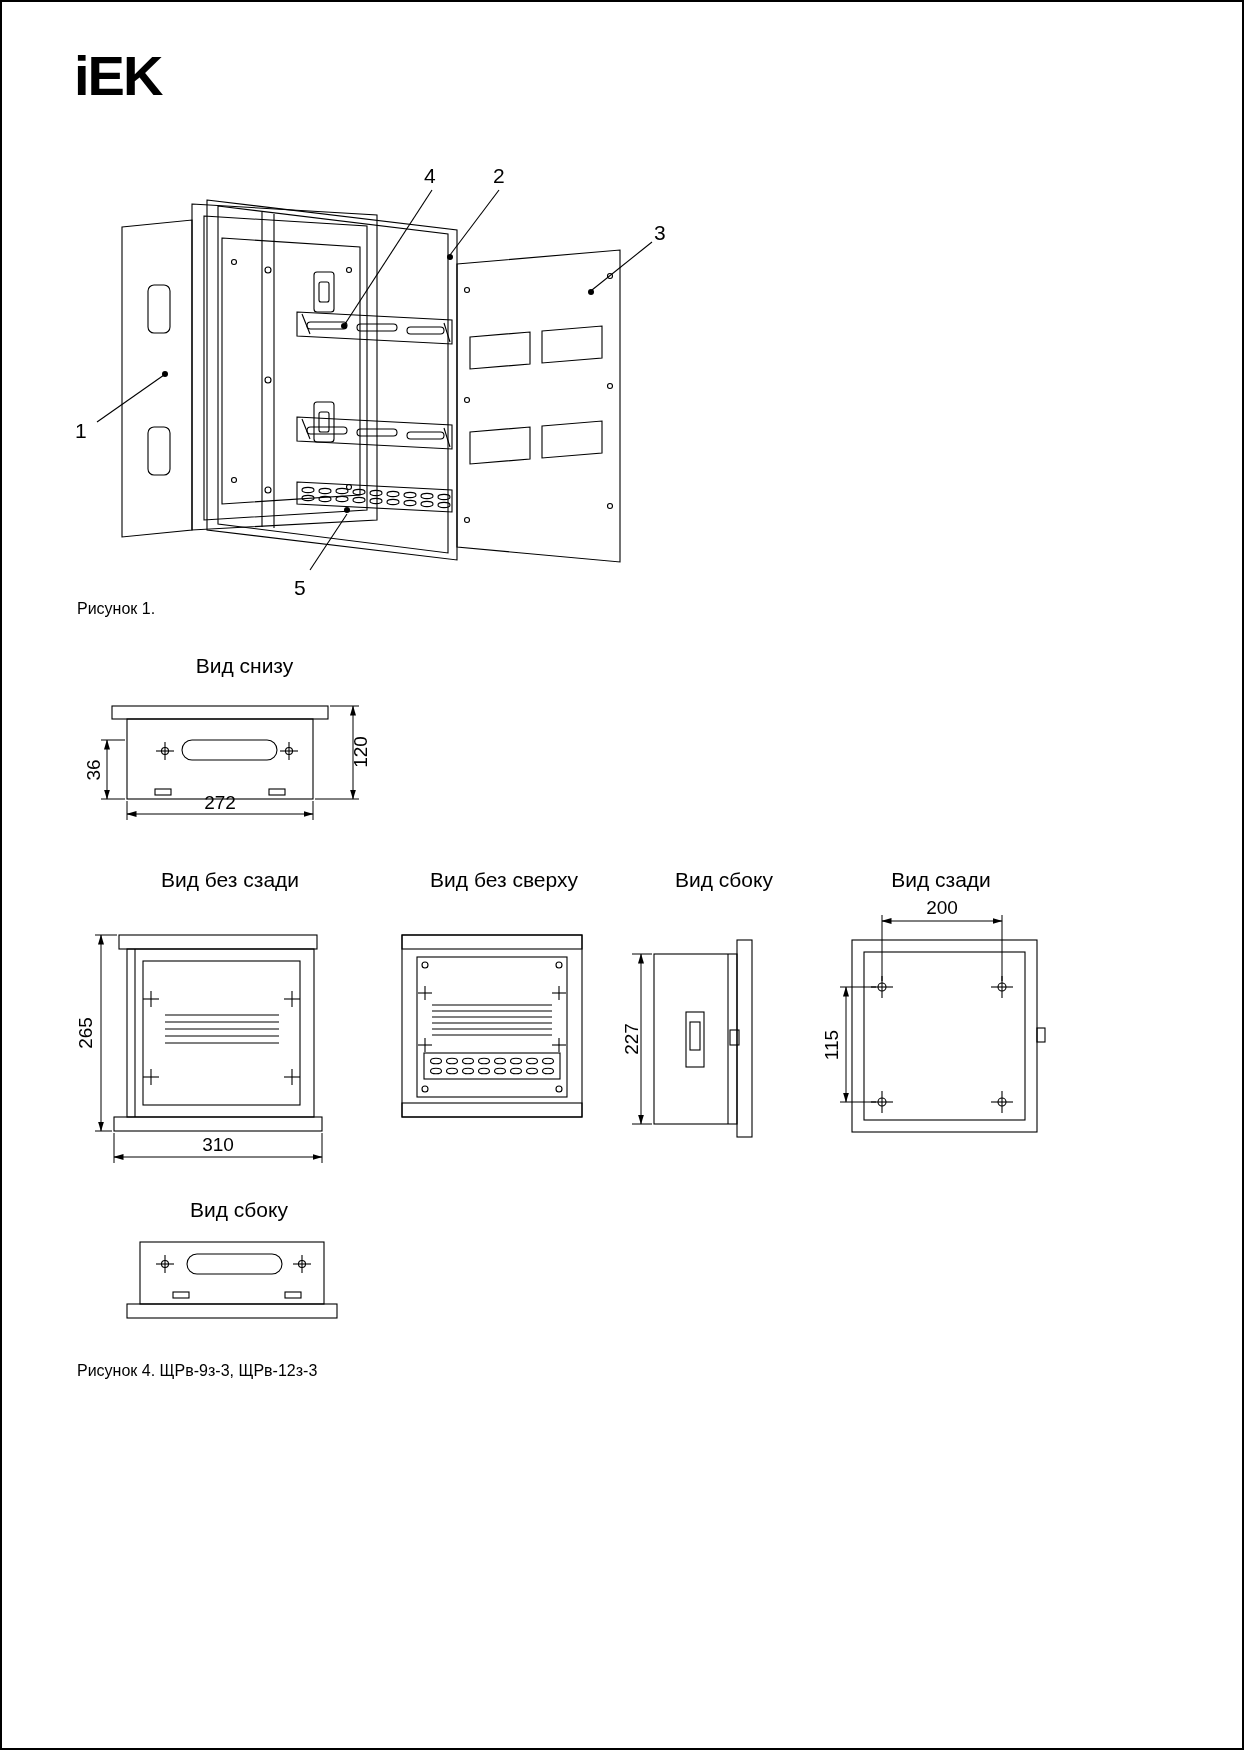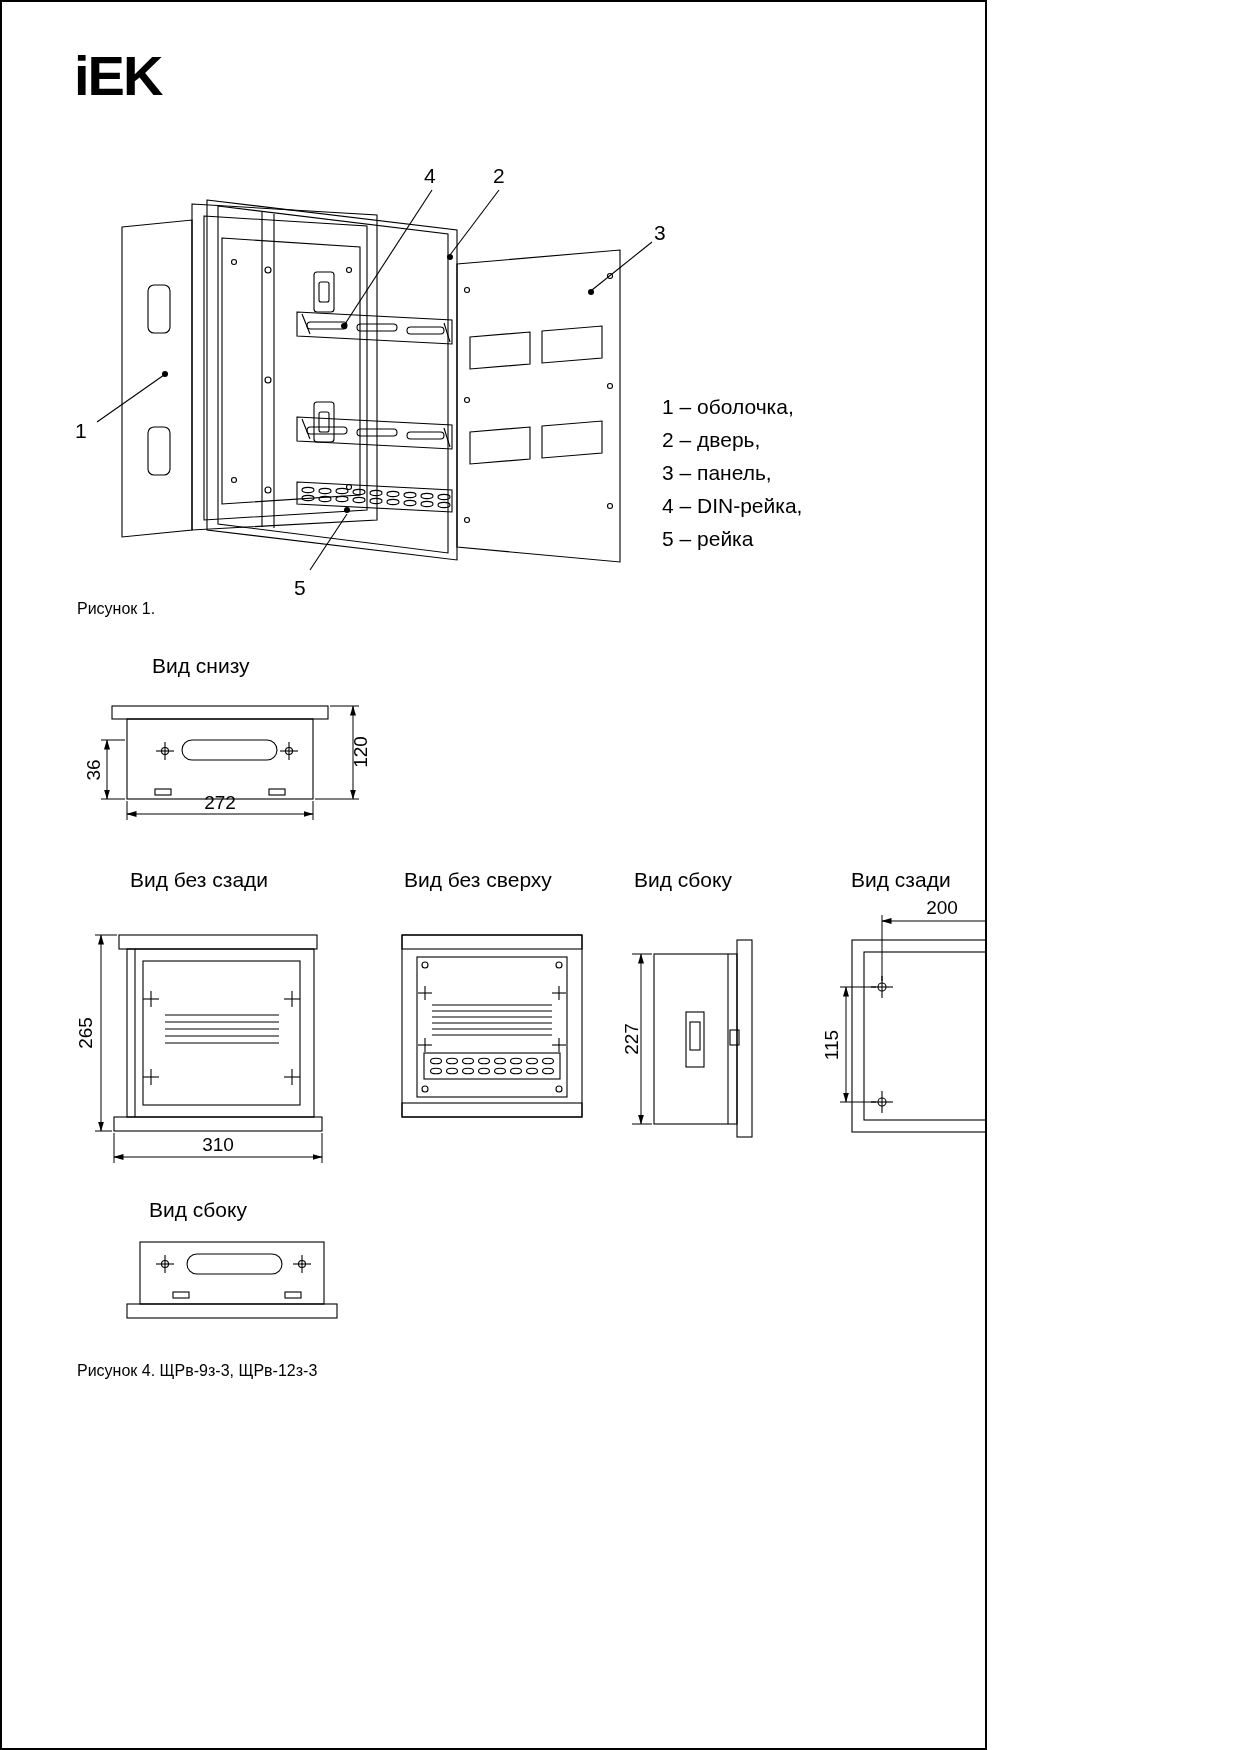--- a/index.html
+++ b/index.html
@@ -1,21 +1,21 @@
 <!DOCTYPE html>
 <html><head>
 <meta charset="utf-8">
 <style>
   html,body{margin:0;padding:0;background:#fff}
-  .page{position:relative;width:987px;height:1750px;background:#fff;border:2px solid #000;
+  .page{position:relative;width:1244px;height:1750px;background:#fff;border:2px solid #000;
         box-sizing:border-box;font-family:"Liberation Sans","DejaVu Sans",sans-serif;color:#000;overflow:hidden}
   .abs{position:absolute}
   .logo{font-size:56px;font-weight:bold;letter-spacing:-2px;line-height:1}
   .caption{font-size:16px;white-space:nowrap}
-  .view-title{font-size:21px;text-align:left;white-space:nowrap}
+  .view-title{font-size:21px;text-align:center;white-space:nowrap}
   .legend div{font-size:21px;line-height:33px;white-space:nowrap}
   svg{position:absolute;overflow:visible}
   svg text{font-family:"Liberation Sans","DejaVu Sans",sans-serif;font-size:19px;fill:#000}
   svg text.part{font-size:21px}
 </style>
 </head>
 <body>
 
 <div class="page">
 
@@ -118,27 +118,20 @@
 
     <g>
       <text class="part" x="3" y="288">1</text>
       <text class="part" x="421" y="33">2</text>
       <text class="part" x="582" y="90">3</text>
       <text class="part" x="352" y="33">4</text>
       <text class="part" x="222" y="445">5</text>
     </g>
   </svg>
 
-  <div class="abs legend" style="left:660px;top:388px">
-    <div>1 – оболочка,</div>
-    <div>2 – дверь,</div>
-    <div>3 – панель,</div>
-    <div>4 – DIN-рейка,</div>
-    <div>5 – рейка</div>
-  </div>
 
   <div class="abs caption" style="left:75px;top:598px">Рисунок 1.</div>
 
   <div class="abs view-title" style="left:150px;top:652px;width:185px">Вид снизу</div>
 
   <svg style="left:95px;top:688px" width="285" height="150" viewBox="0 0 285 150">
     <defs>
       <marker id="arr-b" viewBox="0 0 10 6" refX="9.5" refY="3" markerWidth="10" markerHeight="6" orient="auto-start-reverse" markerUnits="userSpaceOnUse">
           <path d="M0,0L10,3L0,6Z" fill="#000"></path>
         </marker>

